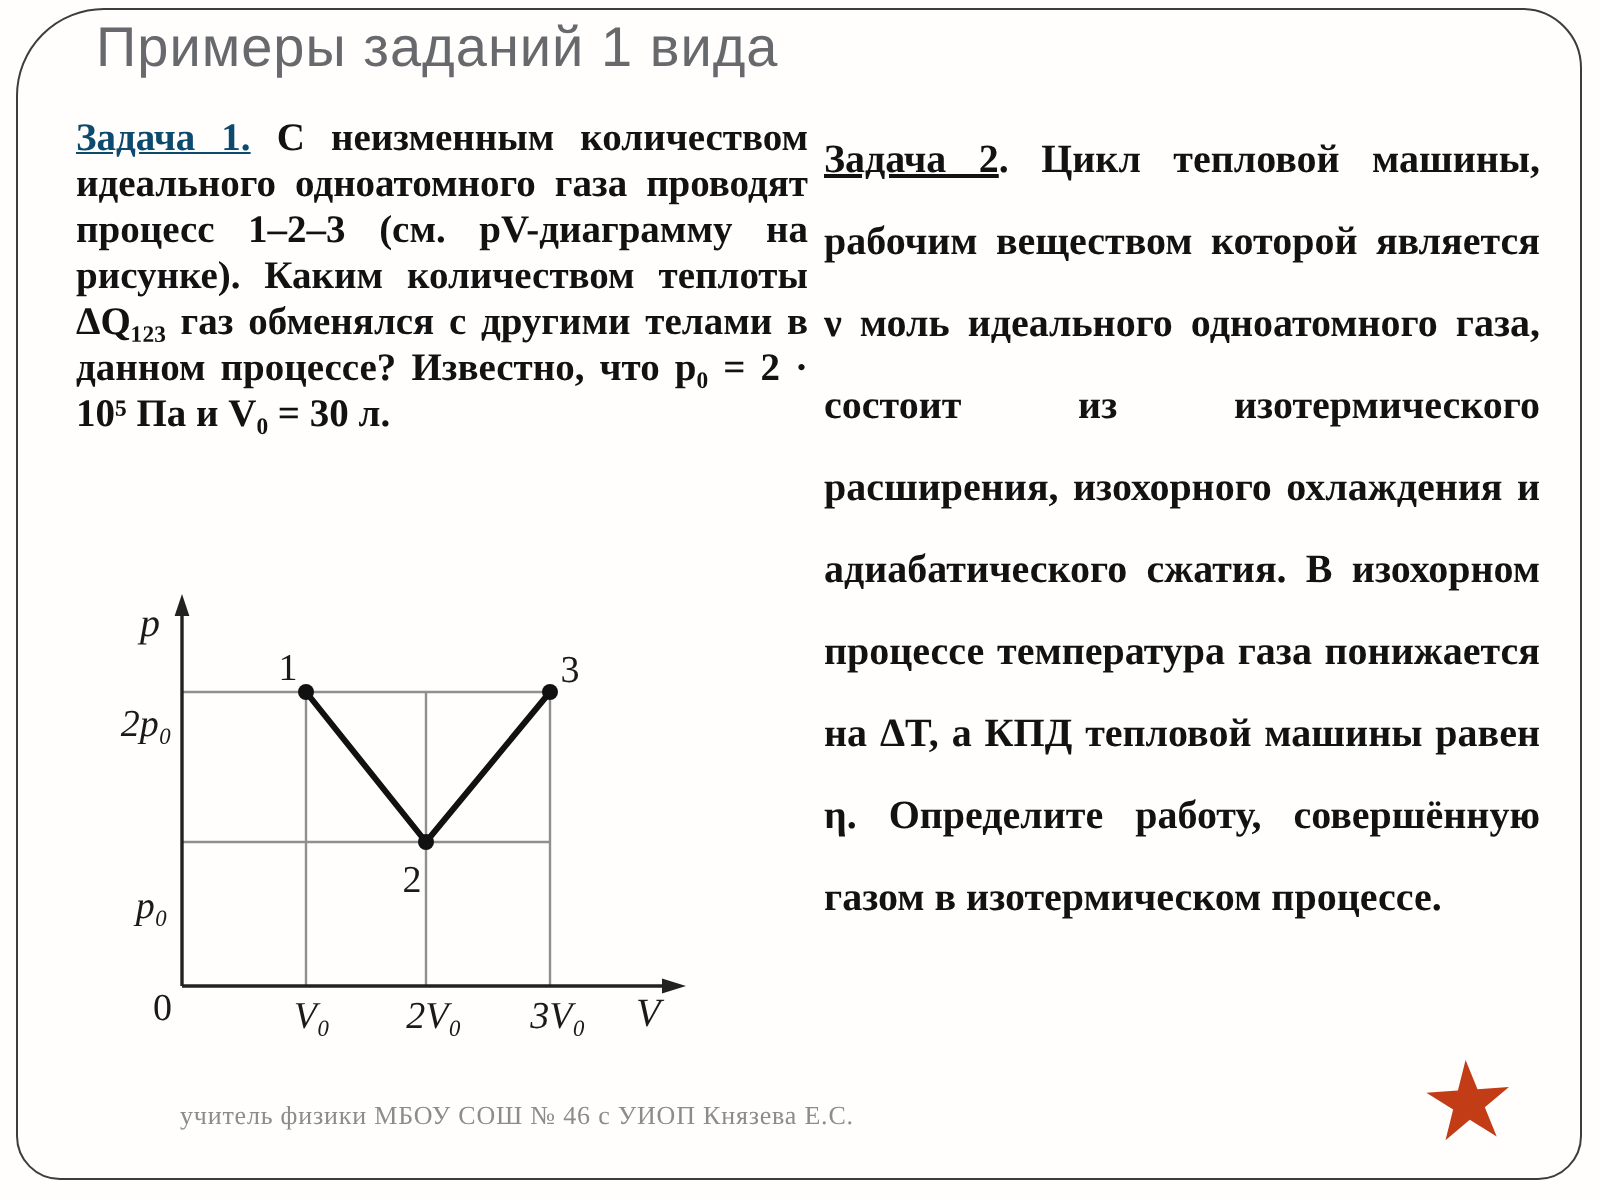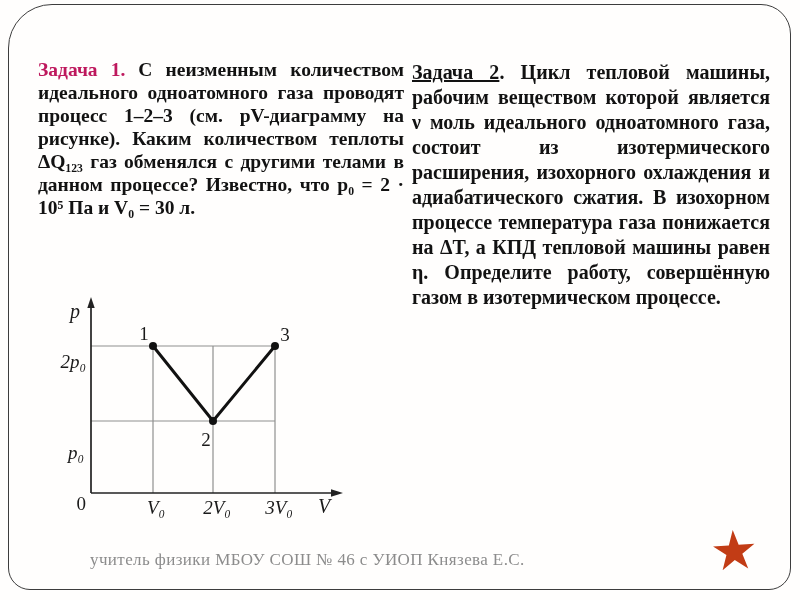--- a/index.html
+++ b/index.html
@@ -20,44 +20,45 @@
     font-family:"Liberation Sans","DejaVu Sans",sans-serif;
     font-weight:400;font-size:28px;color:#67696c;letter-spacing:0.5px;
   }
   .col{position:absolute;text-align:justify;color:#121212;margin:0;}
   .col-left{
     left:38px;top:58px;width:366px;
     font-size:19.5px;line-height:23px;font-weight:600;
   }
   .col-right{
     left:412px;top:60px;width:358px;
-    font-size:20px;line-height:25px;font-weight:600;
+    font-size:20px;line-height:41px;font-weight:600;
   }
-  .task-label-gold{color:#be185d;}
+  .task-label-gold{color:#0c4a6e;text-decoration:underline;}
   .task-label-dark{color:#121212;text-decoration:underline;}
   .diagram{position:absolute;left:20px;top:296px;}
   .diagram text{font-family:"Liberation Serif","DejaVu Serif",serif;fill:#1a1a1a;}
   .ital{font-style:italic;}
   .footer{
     position:absolute;left:90px;top:550px;
-    font-size:17px;color:#8c8c8c;letter-spacing:0.4px;
+    font-size:13px;color:#8c8c8c;letter-spacing:0.4px;
   }
   .star{
     position:absolute;left:710px;top:524px;
     font-size:54px;line-height:1;color:#c23c15;
     transform:rotate(-4deg);
   }
 </style>
 </head>
 <body>
 
 <div class="slide">
 
   <div class="frame"></div>
 
+  <h1 class="title">Примеры заданий 1 вида</h1>
 
   <p class="col col-left"><span class="task-label-gold">Задача 1.</span><span> С неизменным количеством идеального одноатомного газа проводят процесс 1–2–3 (см. pV-диаграмму на рисунке). Каким количеством теплоты ΔQ₁₂₃ газ обменялся с другими телами в данном процессе? Известно, что p₀ = 2 · 10⁵ Па и V₀ = 30 л.</span></p>
 
   <p class="col col-right"><span class="task-label-dark">Задача 2</span><span>. Цикл тепловой машины, рабочим веществом которой является ν моль идеального одноатомного газа, состоит из изотермического расширения, изохорного охлаждения и адиабатического сжатия. В изохорном процессе температура газа понижается на ΔT, а КПД тепловой машины равен η. Определите работу, совершённую газом в изотермическом процессе.</span></p>
 
   <svg class="diagram" width="330" height="228" viewBox="0 0 330 228">
 
     <line x1="71" y1="50" x2="255" y2="50" stroke="#8f8f8f" stroke-width="1.2"></line>
     <line x1="71" y1="125" x2="255" y2="125" stroke="#8f8f8f" stroke-width="1.2"></line>
     <line x1="133" y1="197" x2="133" y2="50" stroke="#8f8f8f" stroke-width="1.2"></line>

